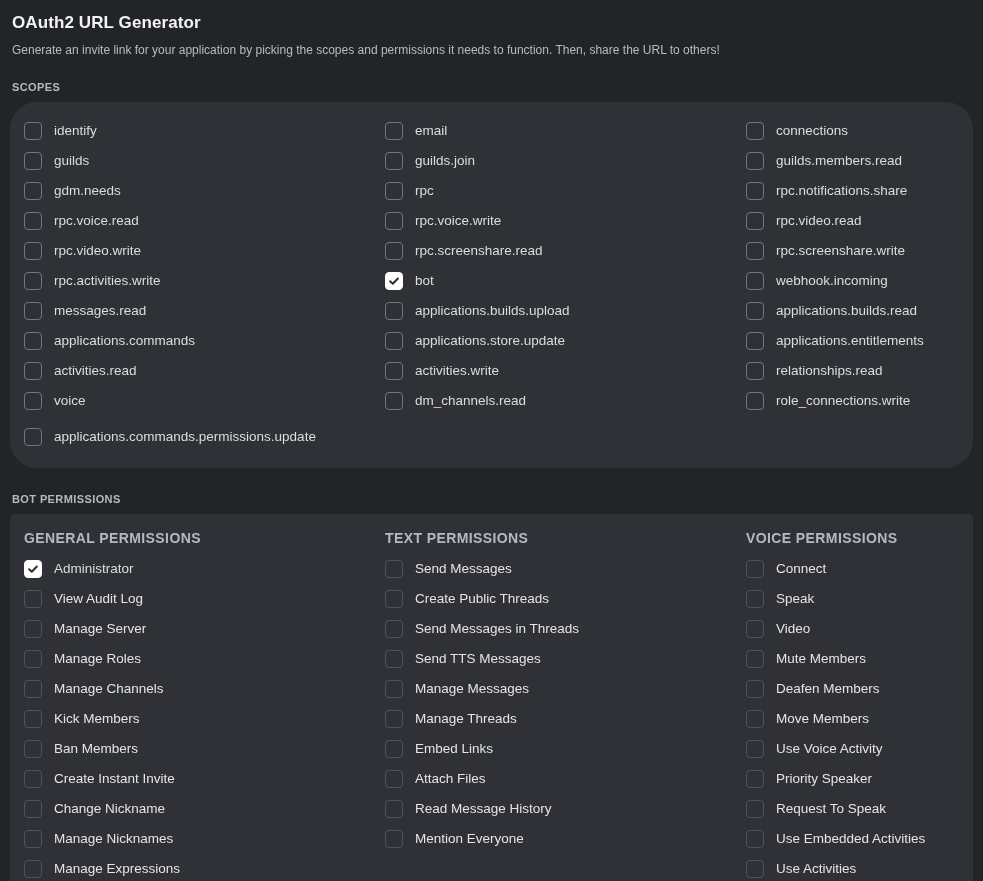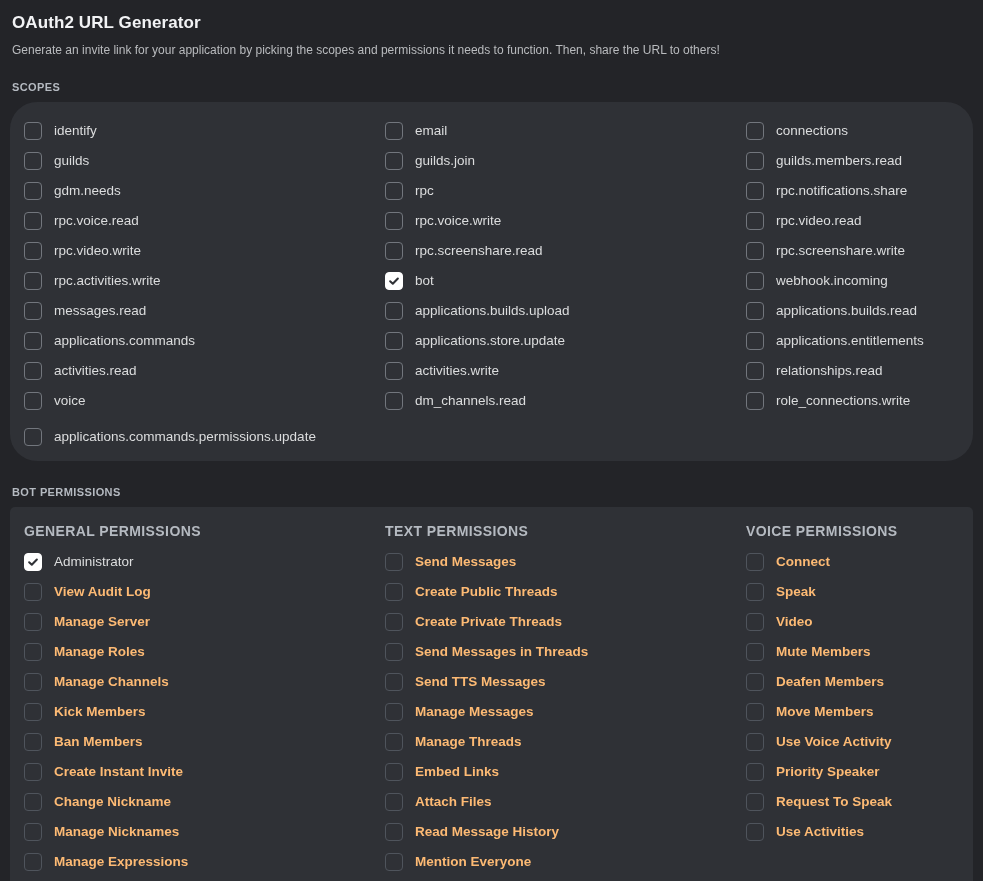--- a/index.html
+++ b/index.html
@@ -60,21 +60,21 @@
   .botperms-label { margin-top: 25px; }
 
   
   .card {
     background: #2f3136;
     border-radius: 5px;
     margin: 9px 10px 0 10px;
   }
 
   .scopes-card {
-    padding: 14px 14px 9px 14px;
+    padding: 14px 14px 16px 14px;
     border-radius: 27px;
   }
 
   .perms-card {
     padding: 16px 14px 14px 14px;
   }
 
   
   .scopes-grid {
     display: grid;
@@ -154,22 +154,21 @@
   }
 
   
   .scopes-grid .cb-label { color: #dcddde; }
 
   
   .cb-row.dim .cb-box {
     border-color: #4f545c;
   }
   .cb-row.dim .cb-label {
-    color: #fdba74;
-    font-weight: bold;
+    color: #e5e5e5;
   }
 
   .cb-row.active .cb-label {
     color: #dcddde;
   }
 </style>
 </head>
 <body>
 
 <div class="page">
@@ -437,24 +436,20 @@
           <div class="cb-row dim" role="checkbox" aria-checked="false">
             <span class="cb-box"></span>
             <span class="cb-label">Send Messages</span>
           </div>
           <div class="cb-row dim" role="checkbox" aria-checked="false">
             <span class="cb-box"></span>
             <span class="cb-label">Create Public Threads</span>
           </div>
           <div class="cb-row dim" role="checkbox" aria-checked="false">
             <span class="cb-box"></span>
-            <span class="cb-label">Create Private Threads</span>
-          </div>
-          <div class="cb-row dim" role="checkbox" aria-checked="false">
-            <span class="cb-box"></span>
             <span class="cb-label">Send Messages in Threads</span>
           </div>
           <div class="cb-row dim" role="checkbox" aria-checked="false">
             <span class="cb-box"></span>
             <span class="cb-label">Send TTS Messages</span>
           </div>
           <div class="cb-row dim" role="checkbox" aria-checked="false">
             <span class="cb-box"></span>
             <span class="cb-label">Manage Messages</span>
           </div>
@@ -510,20 +505,24 @@
             <span class="cb-box"></span>
             <span class="cb-label">Use Voice Activity</span>
           </div>
           <div class="cb-row dim" role="checkbox" aria-checked="false">
             <span class="cb-box"></span>
             <span class="cb-label">Priority Speaker</span>
           </div>
           <div class="cb-row dim" role="checkbox" aria-checked="false">
             <span class="cb-box"></span>
             <span class="cb-label">Request To Speak</span>
+          </div>
+          <div class="cb-row dim" role="checkbox" aria-checked="false">
+            <span class="cb-box"></span>
+            <span class="cb-label">Use Embedded Activities</span>
           </div>
           <div class="cb-row dim" role="checkbox" aria-checked="false">
             <span class="cb-box"></span>
             <span class="cb-label">Use Activities</span>
           </div>
           <div class="cb-row dim" role="checkbox" aria-checked="false"></div>
         </div>
       </div>
   </div>
 

